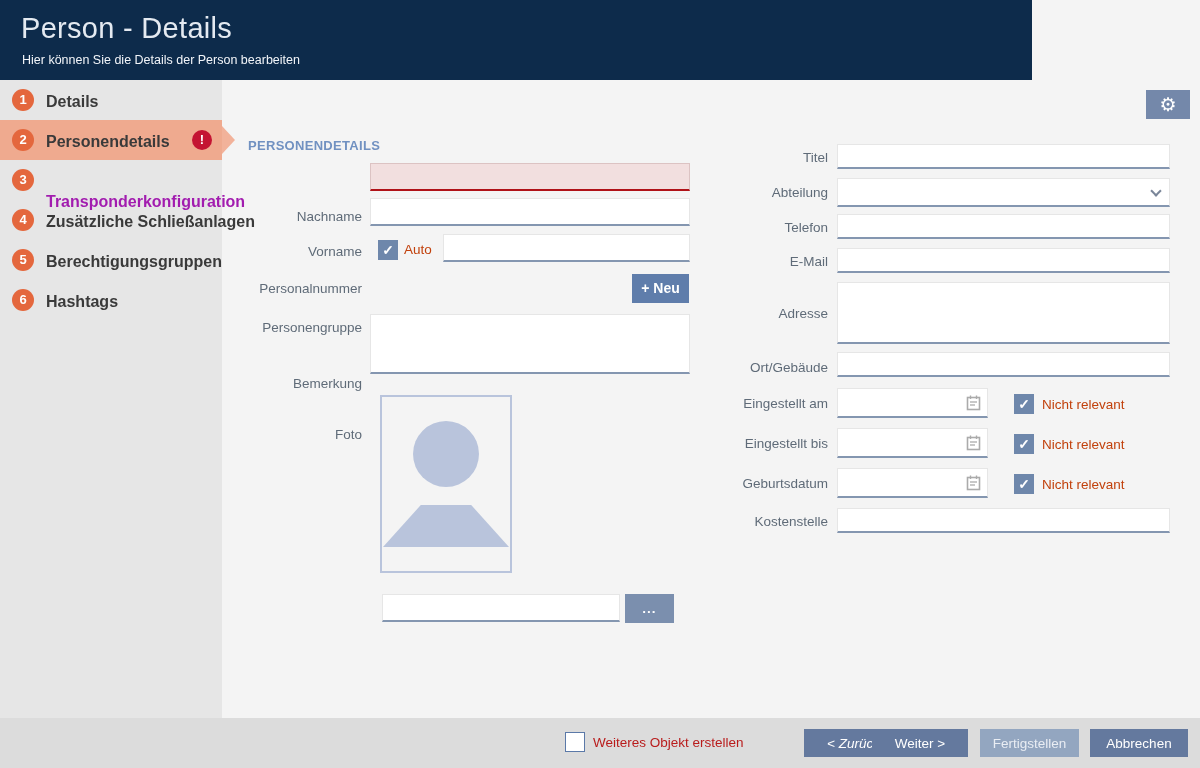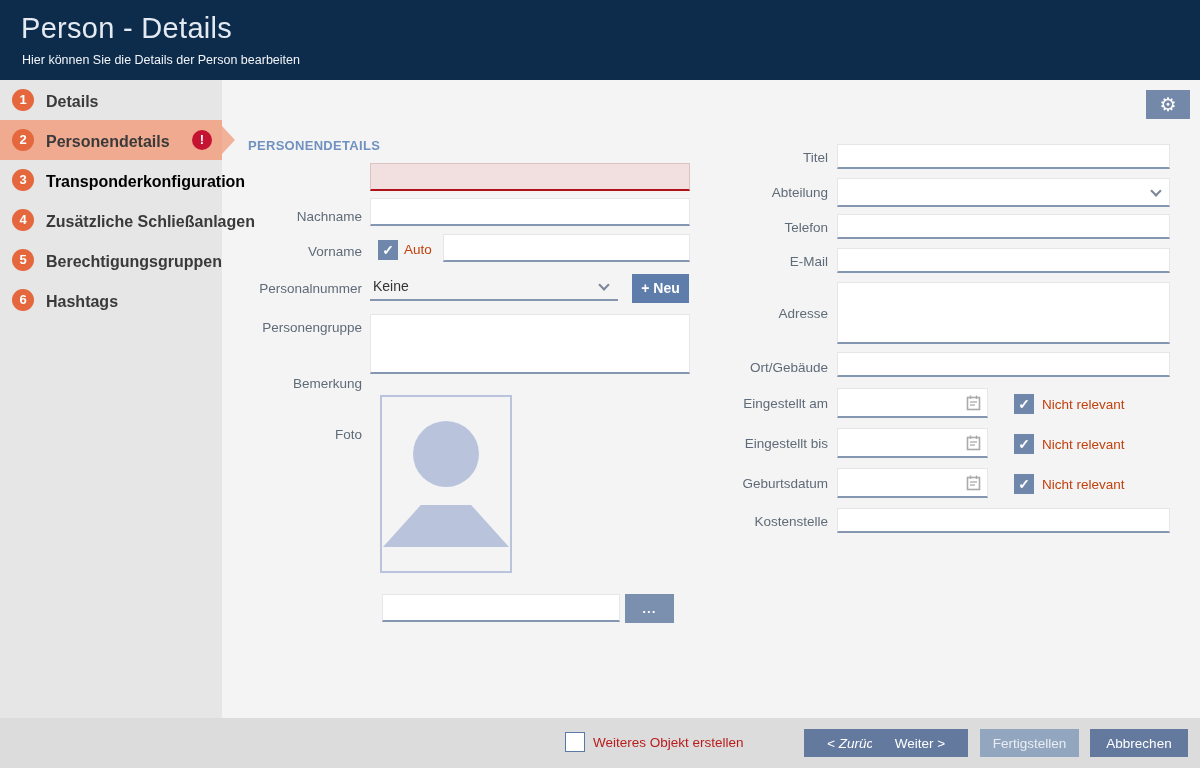--- a/index.html
+++ b/index.html
@@ -1,33 +1,33 @@
 <!DOCTYPE html>
 <html><head>
 <meta charset="utf-8">
 <style>
   * { margin:0; padding:0; box-sizing:border-box; }
   body { background:#555; font-family:"Liberation Sans", sans-serif; }
   .screen { position:relative; width:1200px; height:768px; background:#f4f4f4; overflow:hidden; margin:0 auto; }
 
   
-  .header { position:absolute; left:0; top:0; width:1200px; height:80px; background:#0d2b4b;text-align:center; }
+  .header { position:absolute; left:0; top:0; width:1032px; height:80px; background:#0d2b4b;text-align:center; }
   .header-title { position:absolute; left:21px; top:12px; font-size:29px; font-weight:300; color:#e4eaf1; letter-spacing:0.3px; }
   .header-subtitle { position:absolute; left:22px; top:53px; font-size:12.5px; color:#f2f5f9; }
 
   
   .sidebar { position:absolute; left:0; top:80px; width:222px; height:638px; background:#e6e6e6; z-index:2; }
   .step { position:absolute; left:0; width:222px; height:40px; cursor:default; }
   .step-circle { position:absolute; left:12px; top:9px; width:22px; height:22px; border-radius:50%;
                  background:#e4673d; color:#fff; font-size:13px; font-weight:bold; text-align:center; line-height:22px; }
   .step-label { position:absolute; left:46px; top:13px; font-size:16px; font-weight:600; color:#3a3a3a; white-space:nowrap; }
   .step.active { background:#efaa8f; }
   .step.active::after { content:""; position:absolute; right:-13px; top:6px; width:0; height:0;
                         border-top:14px solid transparent; border-bottom:14px solid transparent; border-left:13px solid #f2b29a; }
-  .step.highlight .step-label { color:#000000; }
+  .step.highlight .step-label { color:#a21caf;margin-top:20px; }
   .error-badge { position:absolute; left:192px; top:10px; width:20px; height:20px; border-radius:50%;
                  background:#c41432; color:#fff; font-size:13px; font-weight:bold; text-align:center; line-height:20px; z-index:3; }
 
   
   .content { position:absolute; left:222px; top:80px; width:978px; height:638px; background:#f4f4f4; }
   .section-title { position:absolute; left:26px; top:58px; font-size:13px; font-weight:bold; color:#7191c1; letter-spacing:0.3px; }
 
   .gear-btn { position:absolute; left:924px; top:10px; width:44px; height:29px; background:#7488aa; color:#fff;
               text-align:center; line-height:29px; font-size:19px; cursor:pointer; }
 
@@ -118,24 +118,20 @@
 
     <div class="form-label lbl-left" style="top:125px">Vorname</div>
     <input class="tfield" style="left: 148px; top: 118px; width: 320px; height: 28px;">
 
     <div class="form-label lbl-left" style="top:162px">Personalnummer</div>
     <div class="check" style="left:156px; top:160px;">✓</div>
     <div class="check-label" style="left:182px; top:162px;">Auto</div>
     <input class="tfield" style="left: 221px; top: 154px; width: 247px; height: 28px;">
 
     <div class="form-label lbl-left" style="top:201px">Personengruppe</div>
-    <div class="select-line" style="left:148px; top:194px; width:248px; height:27px;">
-      <span class="sel-text">Keine</span>
-      <span class="chev" style="right:10px; top:7px;"></span>
-    </div>
     <button class="btn btn-neu">+ Neu</button>
 
     <div class="form-label lbl-left" style="top:257px">Bemerkung</div>
     <div class="tarea" style="left:148px; top:234px; width:320px; height:60px;"></div>
 
     <div class="form-label lbl-left" style="top:308px">Foto</div>
     <div class="photo-frame">
       <div class="photo-head"></div>
       <div class="photo-body"></div>
     </div>

